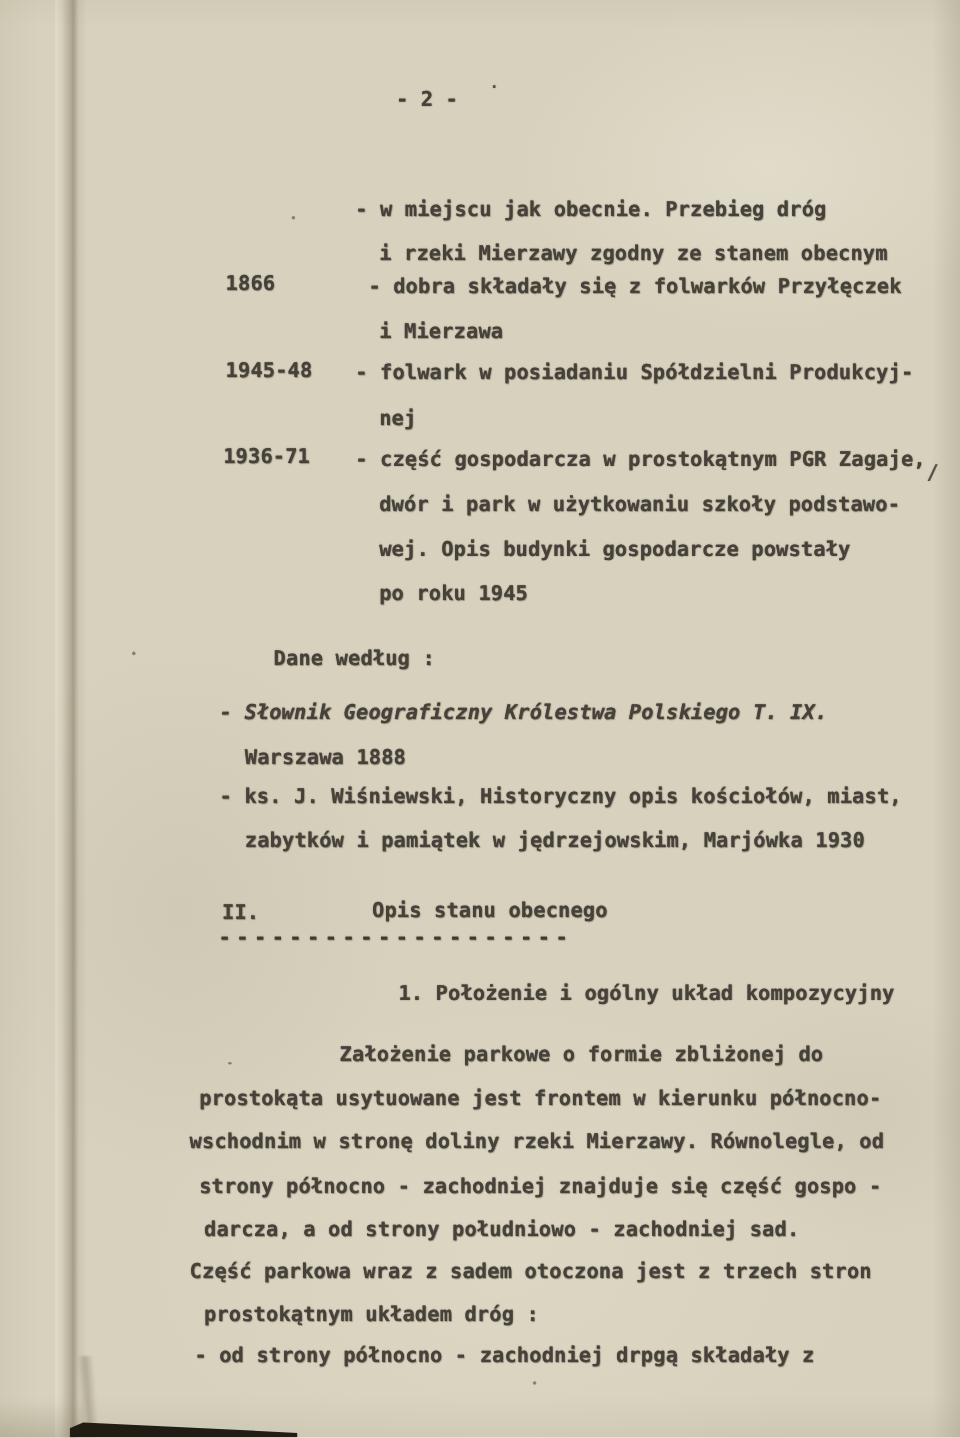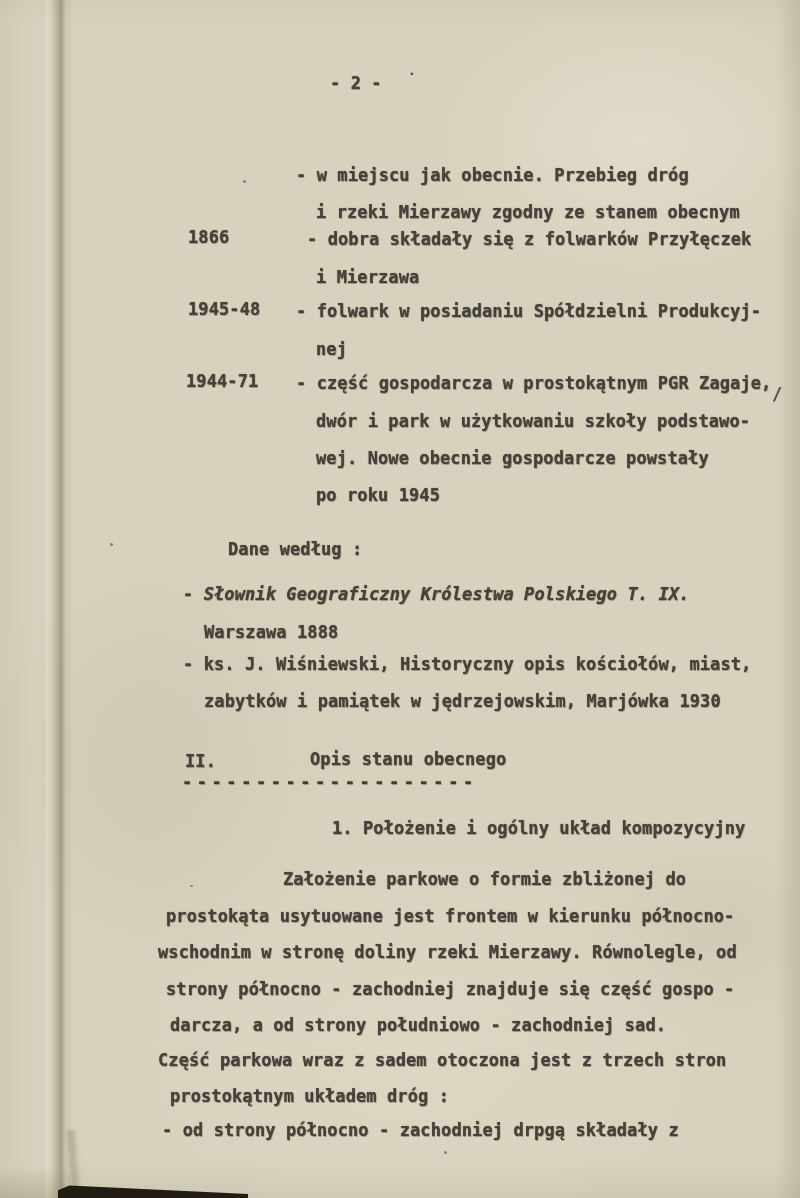--- a/index.html
+++ b/index.html
@@ -83,25 +83,25 @@
   <div class="tl" style="left:316px;top:202px;">i rzeki Mierzawy zgodny ze stanem obecnym</div>
 
   <div class="tl" style="left:188px;top:227px;">1866</div>
   <div class="tl" style="left:296px;top:229px;margin-left:11px;">- dobra składały się z folwarków Przyłęczek</div>
   <div class="tl" style="left:316px;top:267px;">i Mierzawa</div>
 
   <div class="tl" style="left:188px;top:299px;">1945-48</div>
   <div class="tl" style="left:296px;top:301px;">- folwark w posiadaniu Spółdzielni Produkcyj-</div>
   <div class="tl" style="left:316px;top:339px;">nej</div>
 
-  <div class="tl" style="left:186px;top:371px;">1944-71</div>
+  <div class="tl" style="left:186px;top:371px;">1936-71</div>
   <div class="tl" style="left:296px;top:373px;">- część gospodarcza w prostokątnym PGR Zagaje,</div>
   <div class="tl faded" style="left:772px;top:384px;">/</div>
   <div class="tl" style="left:316px;top:411px;">dwór i park w użytkowaniu szkoły podstawo-</div>
-  <div class="tl" style="left:316px;top:448px;">wej. Nowe obecnie gospodarcze powstały</div>
+  <div class="tl" style="left:316px;top:448px;">wej. Opis budynki gospodarcze powstały</div>
   <div class="tl" style="left:316px;top:485px;">po roku 1945</div>
 
   <div class="tl" style="left:228px;top:539px;">Dane według :</div>
   <div class="tl" style="left:183px;top:584px;font-style:italic;">- Słownik Geograficzny Królestwa Polskiego T. IX.</div>
   <div class="tl" style="left:204px;top:622px;">Warszawa 1888</div>
   <div class="tl" style="left:183px;top:654px;">- ks. J. Wiśniewski, Historyczny opis kościołów, miast,</div>
   <div class="tl" style="left:204px;top:691px;">zabytków i pamiątek w jędrzejowskim, Marjówka 1930</div>
 
   <div class="tl" style="left:185px;top:751px;">II.</div>
   <div class="tl" style="left:310px;top:749px;">Opis stanu obecnego</div>

